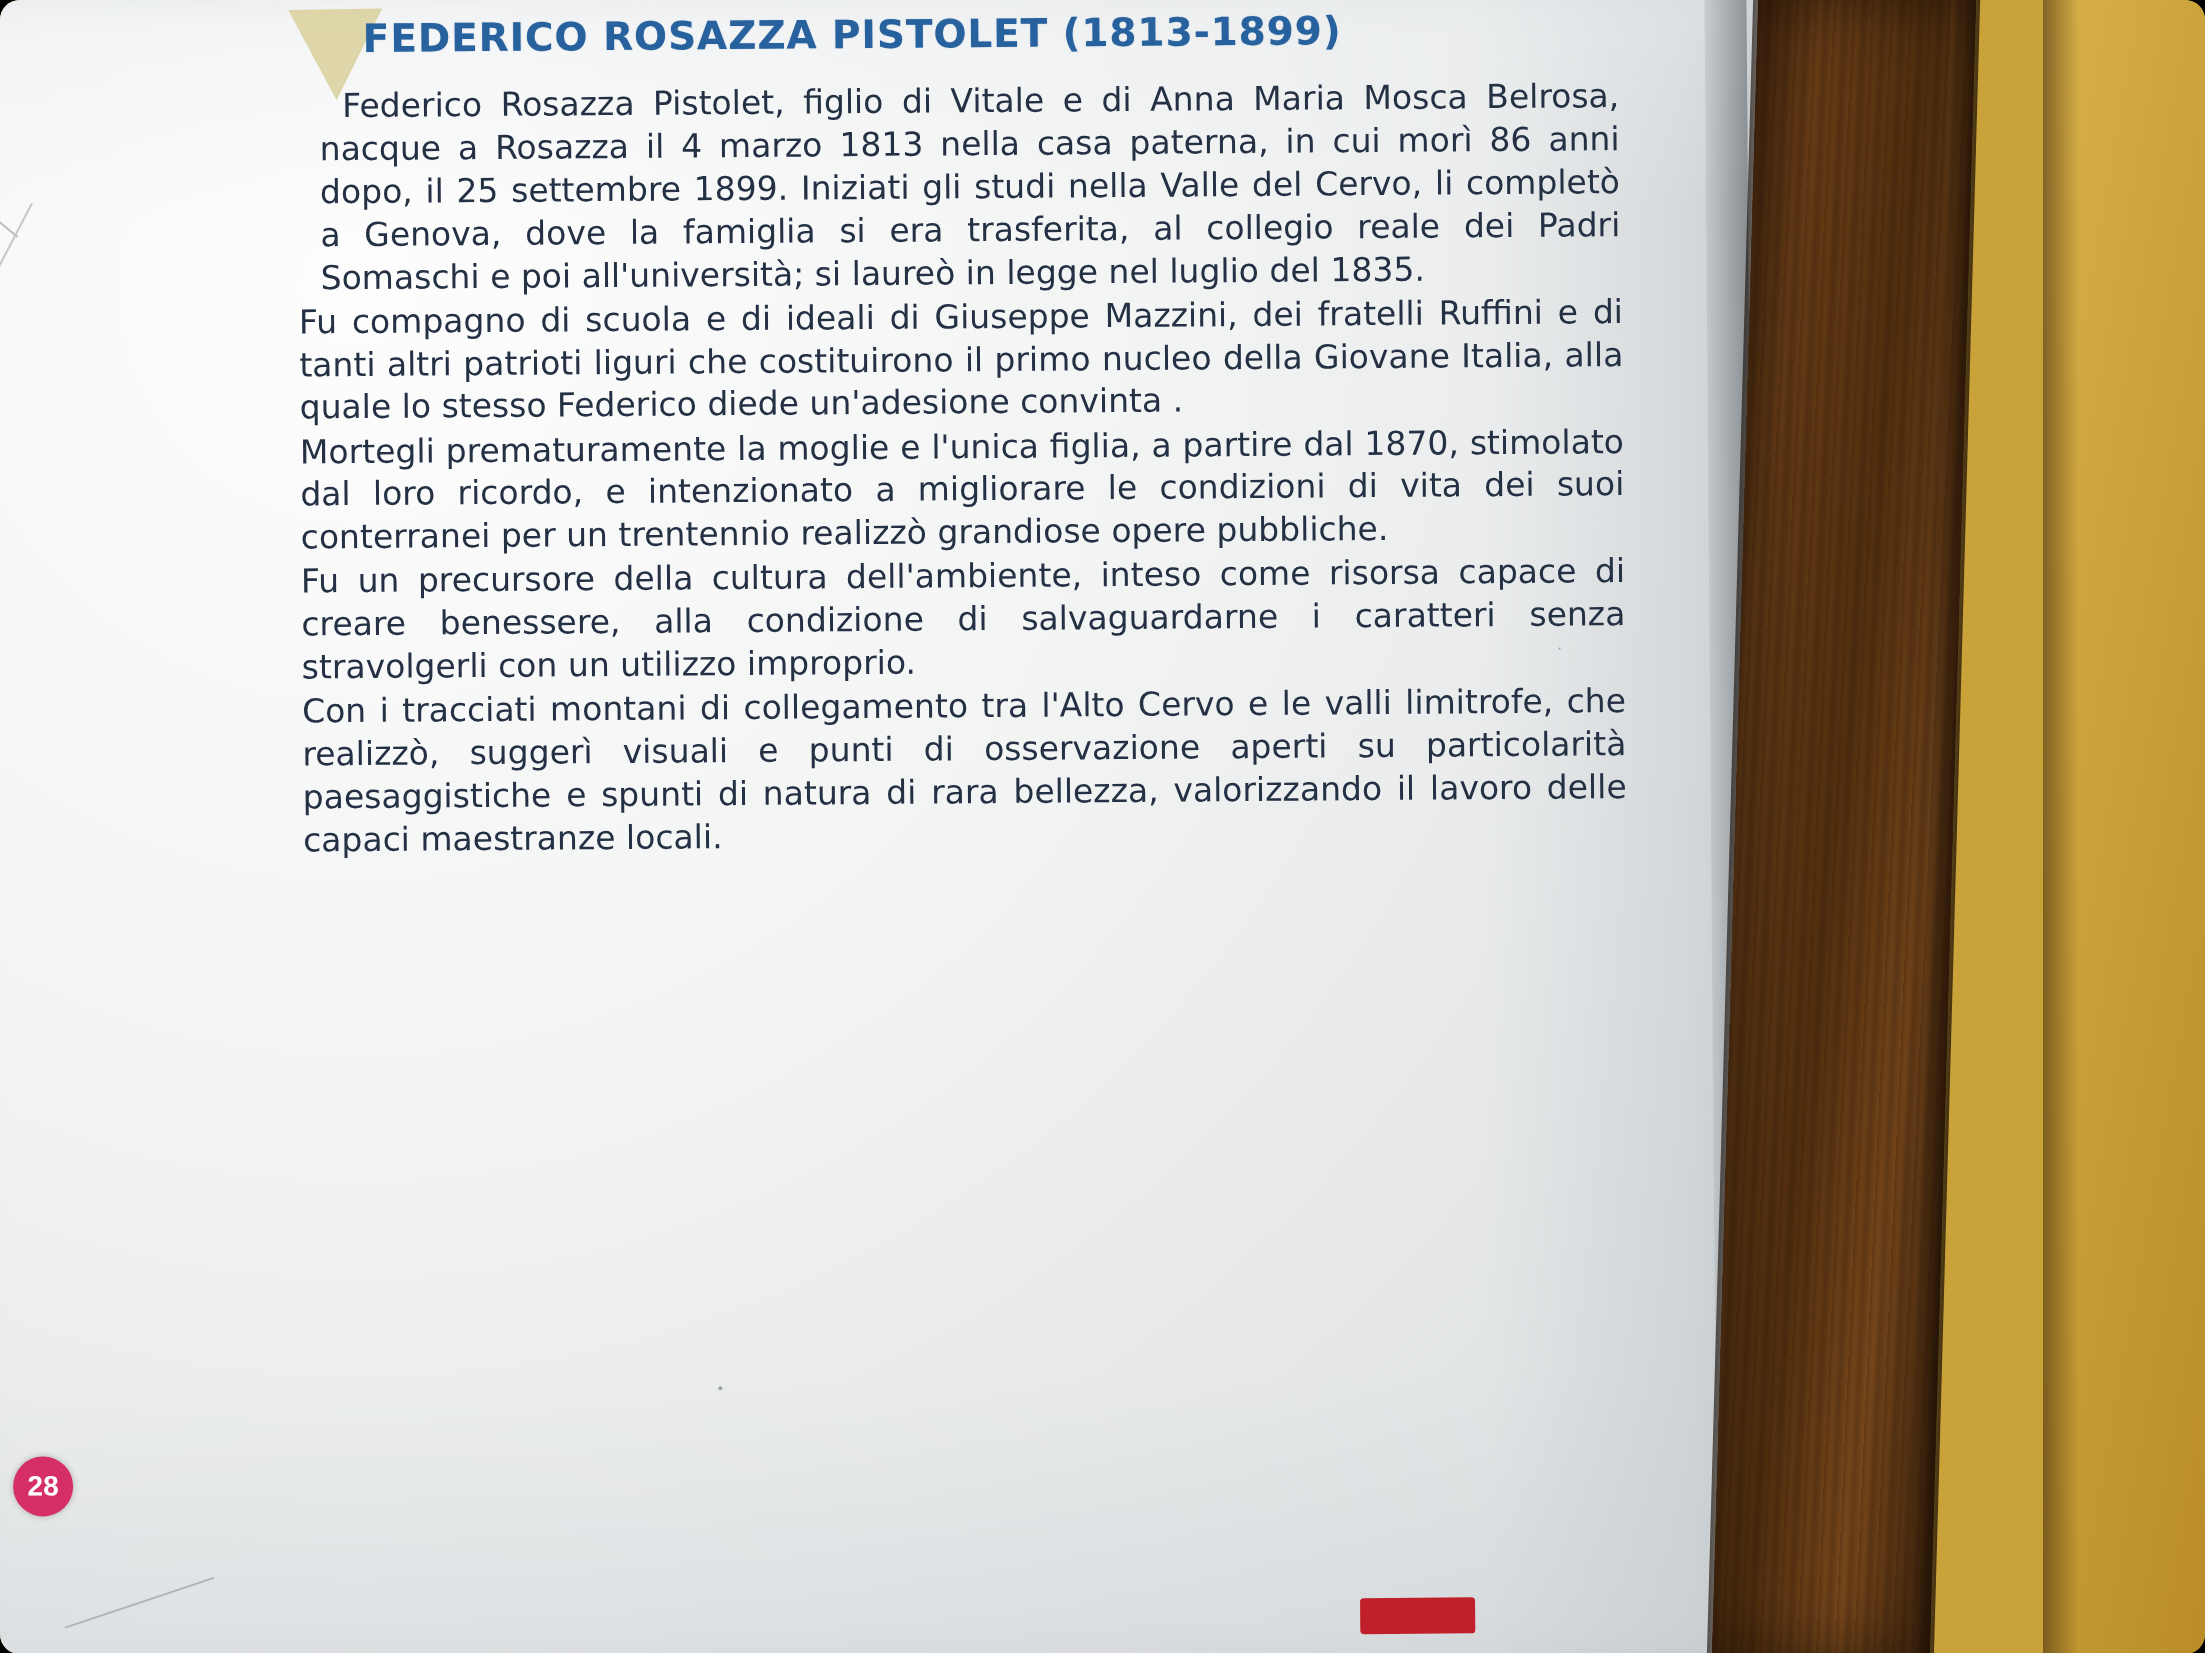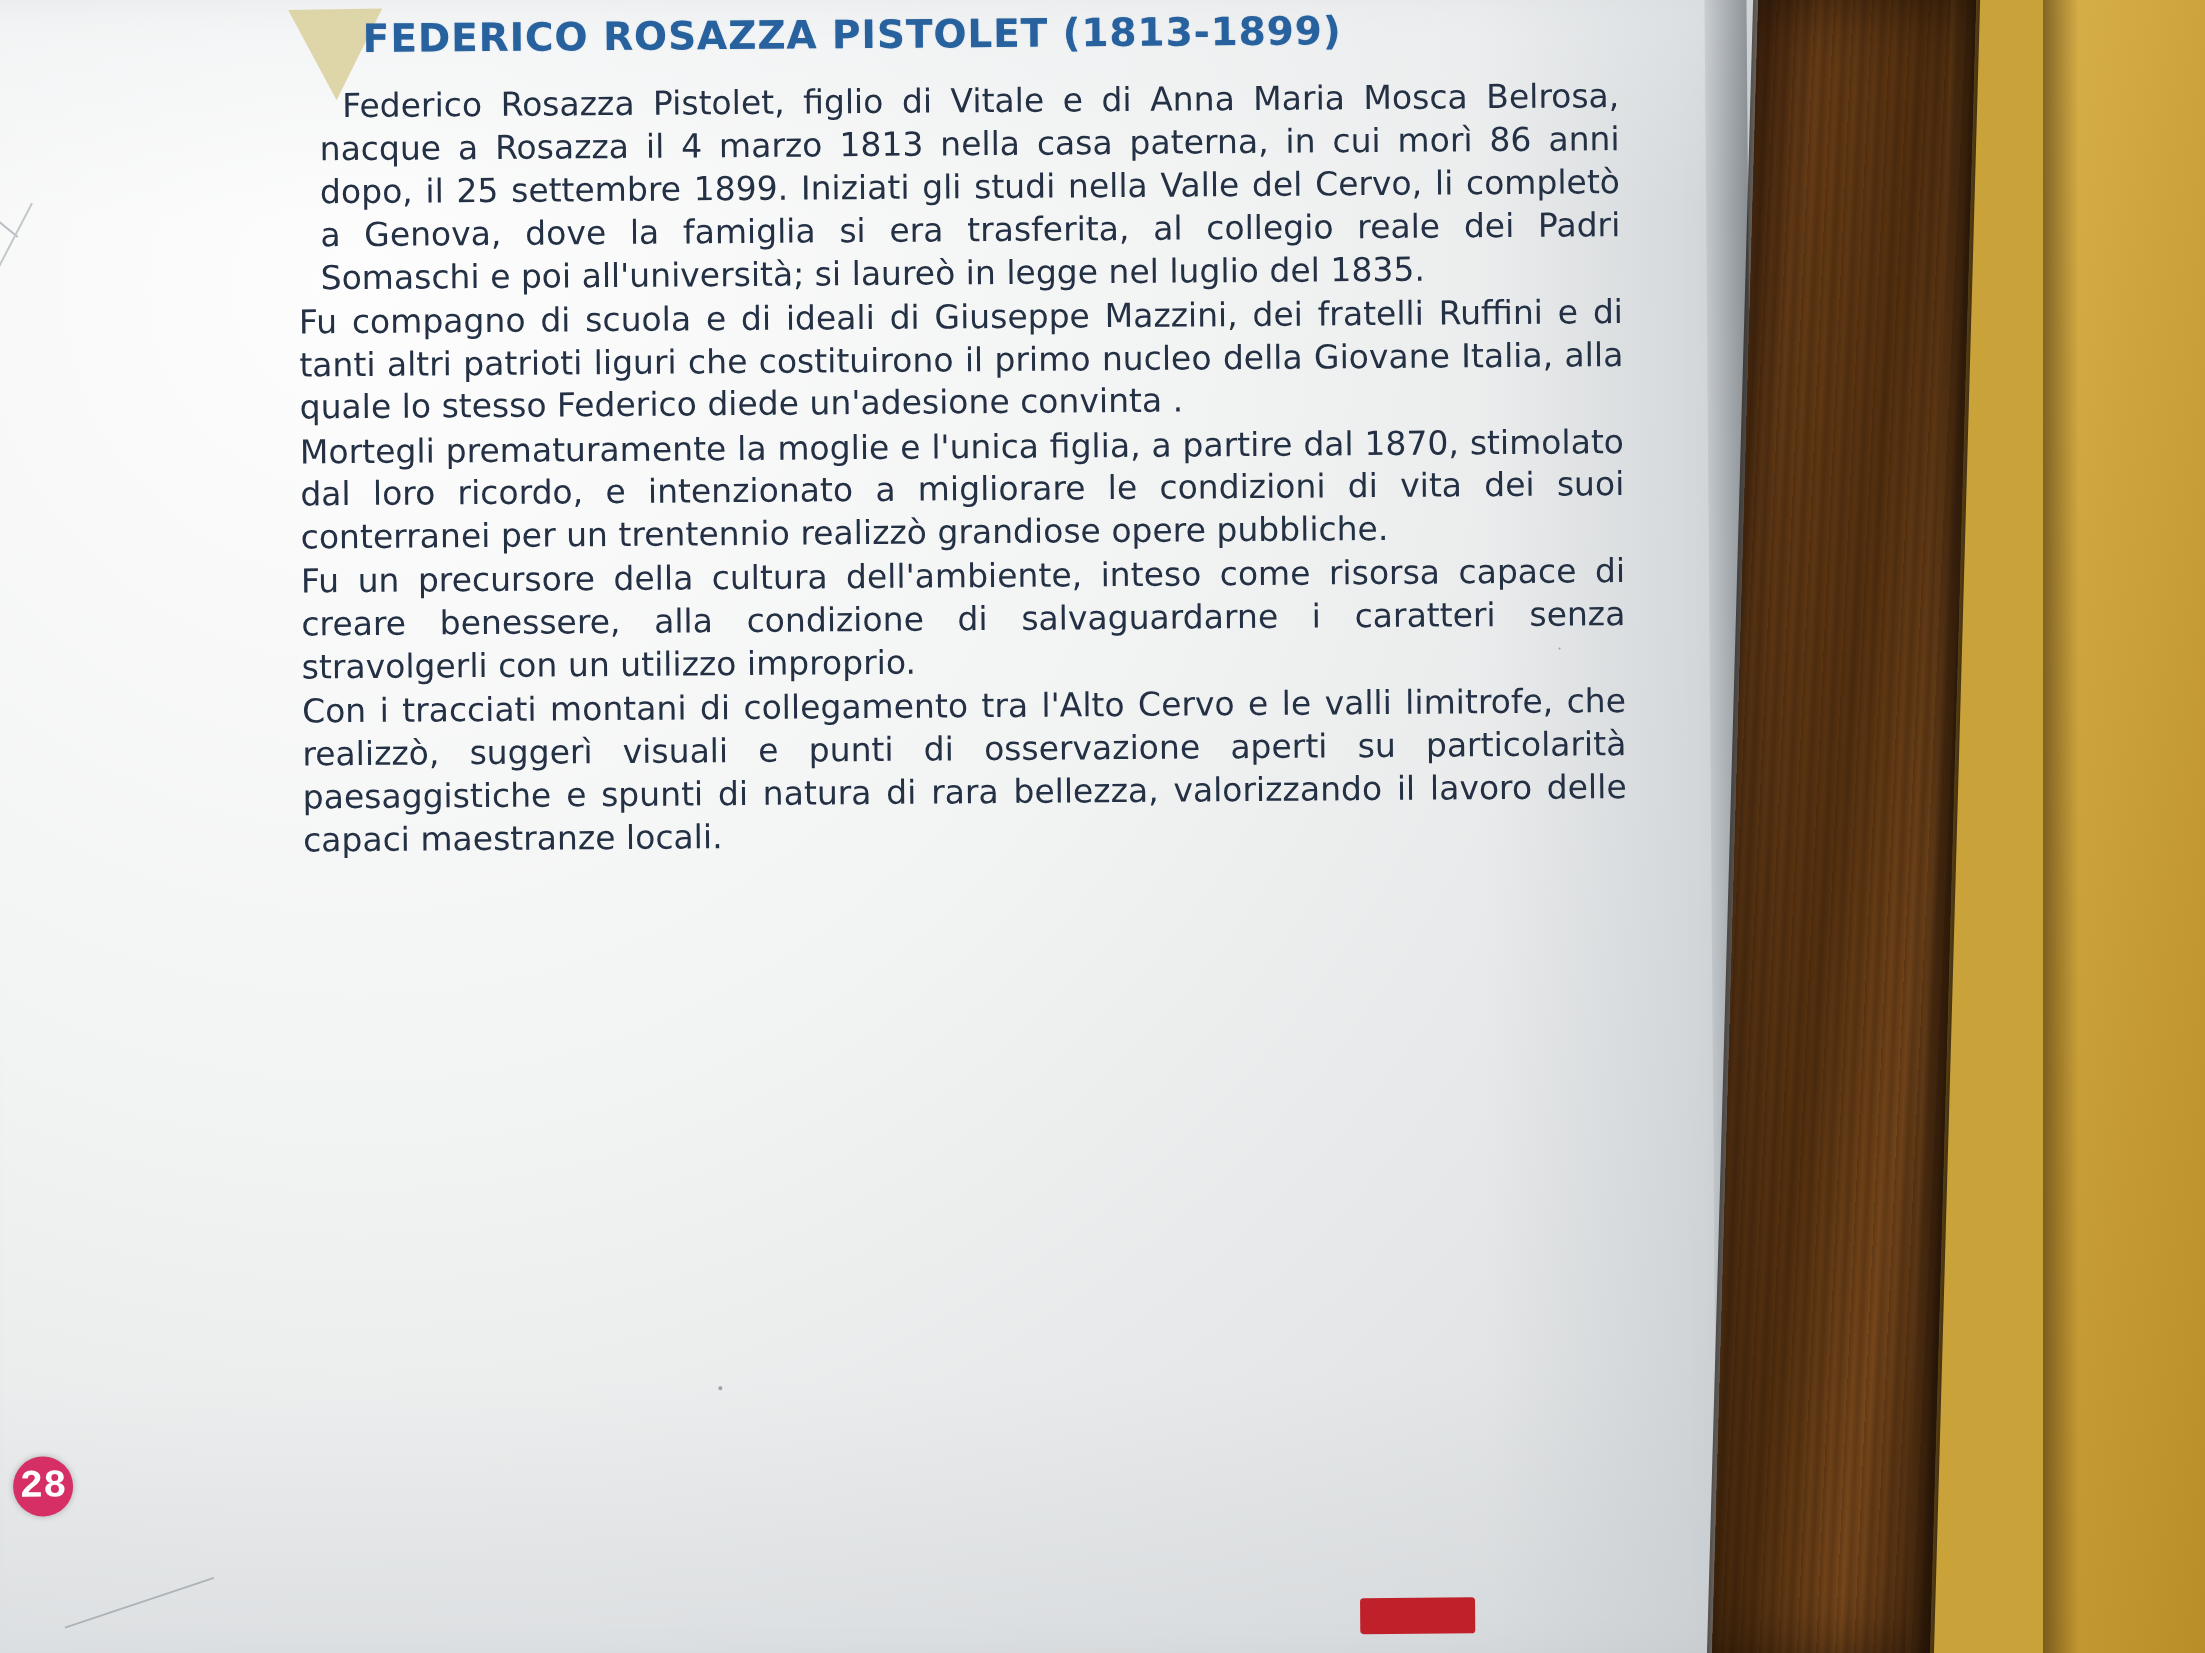--- a/index.html
+++ b/index.html
@@ -13,20 +13,21 @@
     overflow: hidden;
     font-family: "DejaVu Sans", sans-serif;
   }
 
   #scene {
     position: relative;
     width: 2205px;
     height: 1654px;
     overflow: hidden;
     background: #caa23a;
+    border-radius: 20px;
   }
 
   
   .wall {
     position: absolute;
     top: 0;
     left: 2043px;
     width: 169px;
     height: 1654px;
     background: linear-gradient(100deg, #d8b04a 0%, #caa038 45%, #b98c27 100%);
@@ -163,23 +164,23 @@
   
   .badge {
     position: absolute;
     top: 1474px;
     left: 44px;
     width: 60px;
     height: 60px;
     border-radius: 50%;
     background: #d62f66;
     color: #ffffff;
-    font-family: Liberation Mono, monospace;
+    font-family: Liberation Sans, sans-serif;
     font-weight: bold;
-    font-size: 39px;
+    font-size: 28px;
     display: flex;
     align-items: center;
     justify-content: center;
     box-shadow: 0 0 6px rgba(0,0,0,.25);
   }
 
   
   .map-line-a {
     position: absolute;
     top: 230px;

